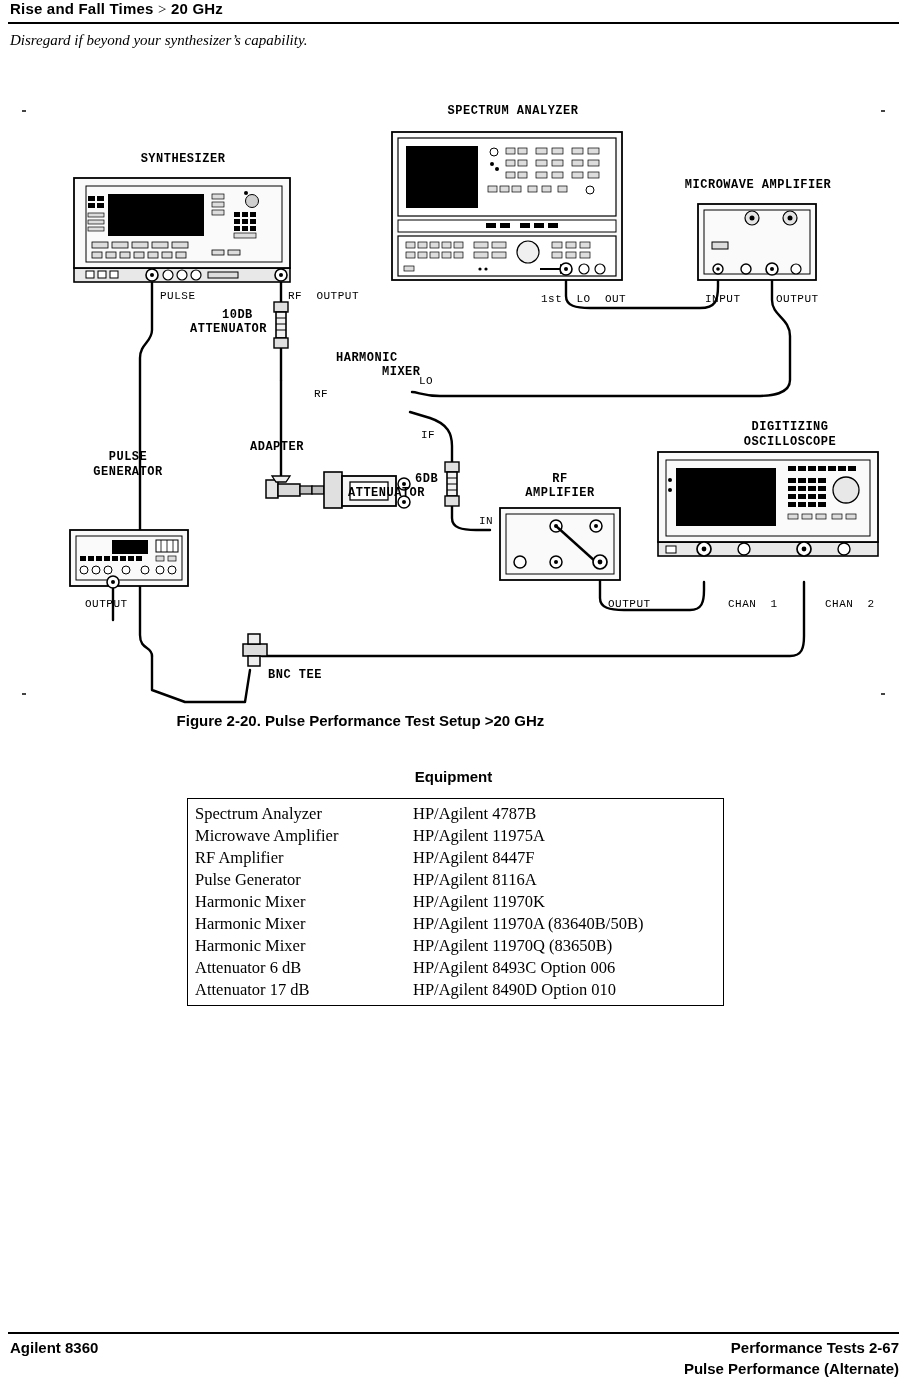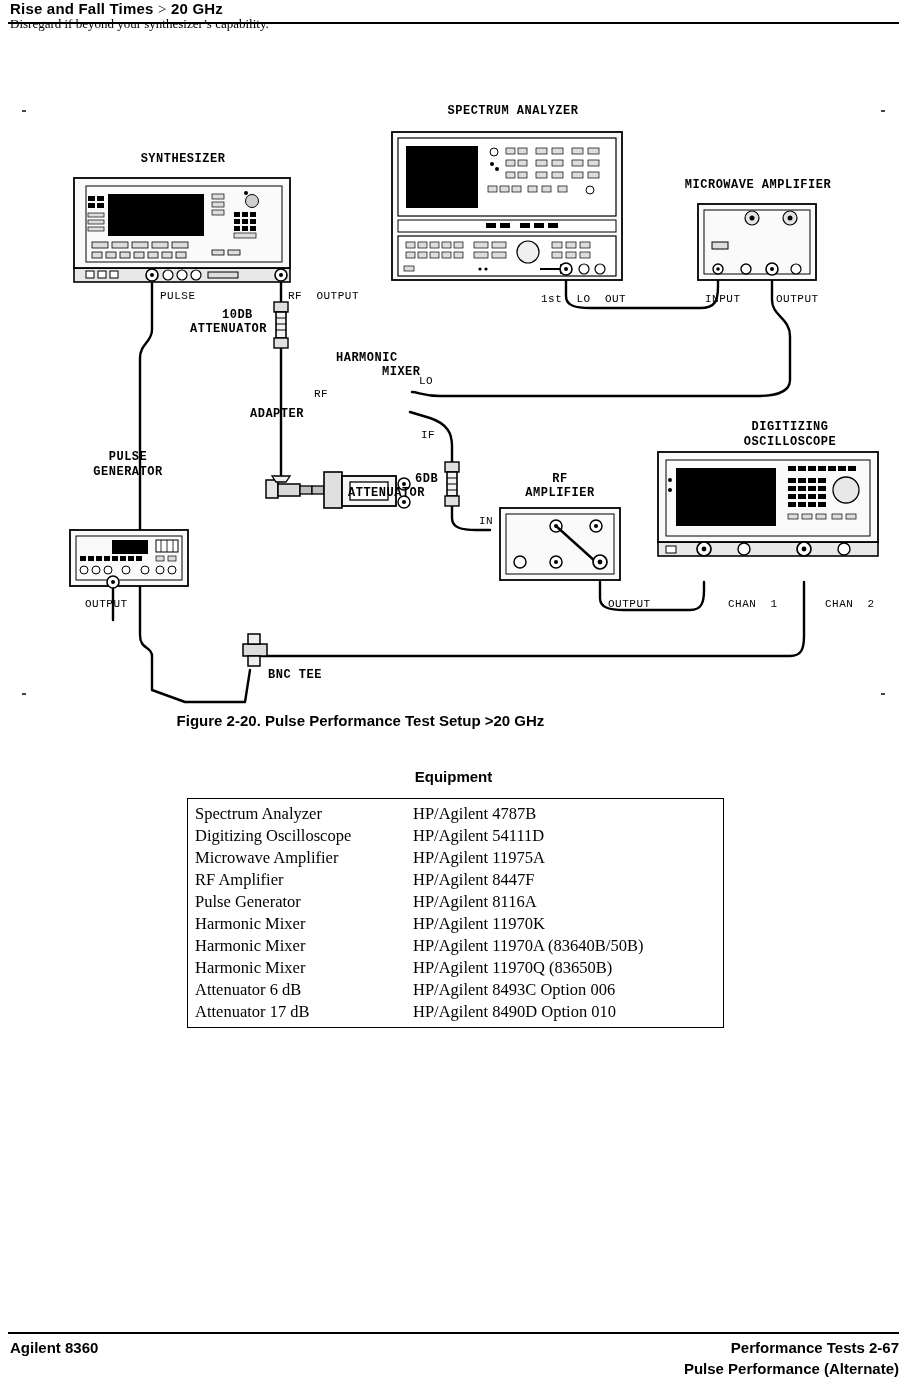--- a/index.html
+++ b/index.html
@@ -40,23 +40,24 @@
     position: absolute;
     left: 8px;
     top: 22px;
     width: 891px;
     height: 2px;
     background: #000;
   }
   .hdr-sub {
     position: absolute;
     left: 10px;
-    top: 16px;
+    top: 32px;
     font-family: "Liberation Serif", serif;
-    font-size: 13px;
+    font-style: italic;
+    font-size: 15px;
   }
 
   
   .figure {
     position: absolute;
     left: 0;
     top: 90px;
     width: 907px;
     height: 620px;
   }
@@ -518,21 +519,21 @@
     <div class="lbl bold" style="left:222px; top:218px;">10DB</div>
     <div class="lbl bold" style="left:190px; top:232px;">ATTENUATOR</div>
 
     <div class="lbl bold" style="left:336px; top:261px;">HARMONIC</div>
     <div class="lbl bold" style="left:356px; top:275px;padding-left:26px;">MIXER</div>
 
     <div class="lbl" style="left:419px; top:285px;">LO</div>
     <div class="lbl" style="left:314px; top:298px;">RF</div>
     <div class="lbl" style="left:421px; top:339px;">IF</div>
 
-    <div class="lbl bold" style="left:250px; top:317px;">ADAPTER</div>
+    <div class="lbl bold" style="left:250px; top:350px;">ADAPTER</div>
 
     <div class="lbl bold ctr" style="left:700px; top:330px; width:180px;">DIGITIZING</div>
     <div class="lbl bold ctr" style="left:700px; top:345px; width:180px;">OSCILLOSCOPE</div>
 
     <div class="lbl bold ctr" style="left:58px;  top:360px; width:140px;">PULSE</div>
     <div class="lbl bold ctr" style="left:58px;  top:375px; width:140px;">GENERATOR</div>
 
     <div class="lbl bold" style="left:415px; top:382px;">6DB</div>
     <div class="lbl bold" style="left:348px; top:396px;">ATTENUATOR</div>
 
@@ -554,24 +555,20 @@
   <div class="equip-title">Equipment</div>
 
   <div class="equip-box">
     <table>
       <tbody>
         <tr>
           <td class="c1">Spectrum Analyzer</td>
           <td class="c2">HP/Agilent 4787B</td>
         </tr>
         <tr>
-          <td class="c1">Digitizing Oscilloscope</td>
-          <td class="c2">HP/Agilent 54111D</td>
-        </tr>
-        <tr>
           <td class="c1">Microwave Amplifier</td>
           <td class="c2">HP/Agilent 11975A</td>
         </tr>
         <tr>
           <td class="c1">RF Amplifier</td>
           <td class="c2">HP/Agilent 8447F</td>
         </tr>
         <tr>
           <td class="c1">Pulse Generator</td>
           <td class="c2">HP/Agilent 8116A</td>

